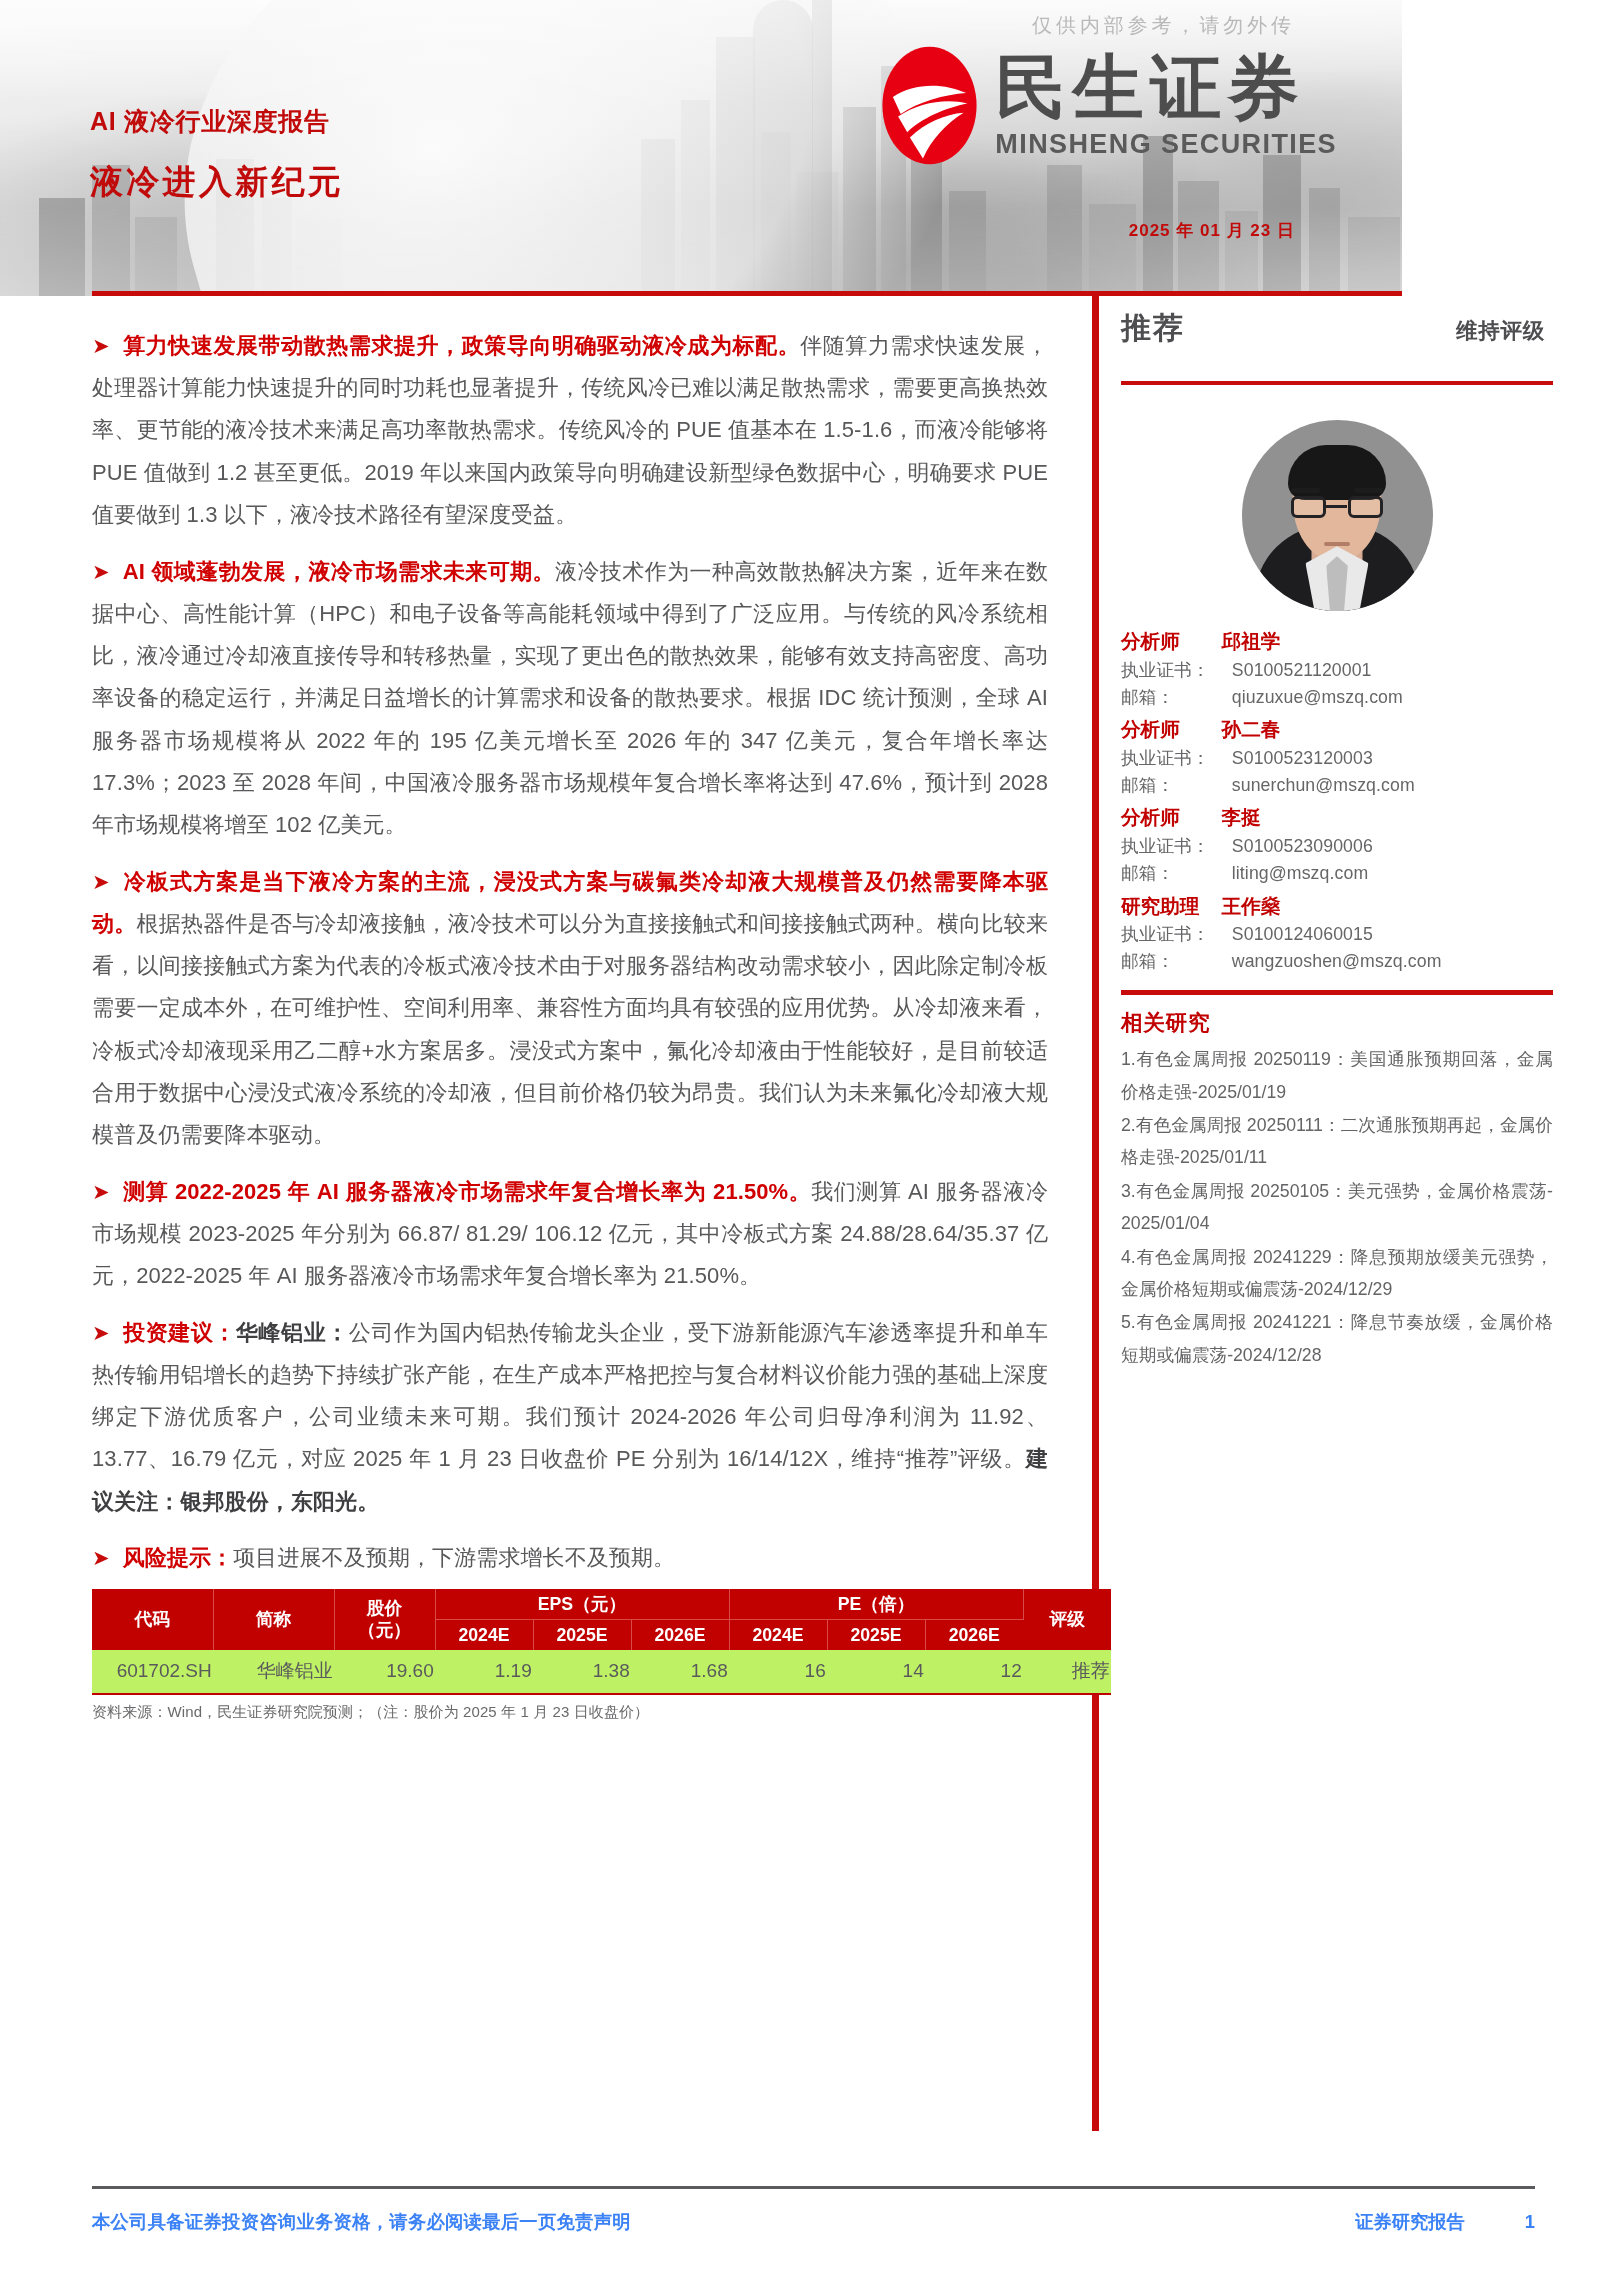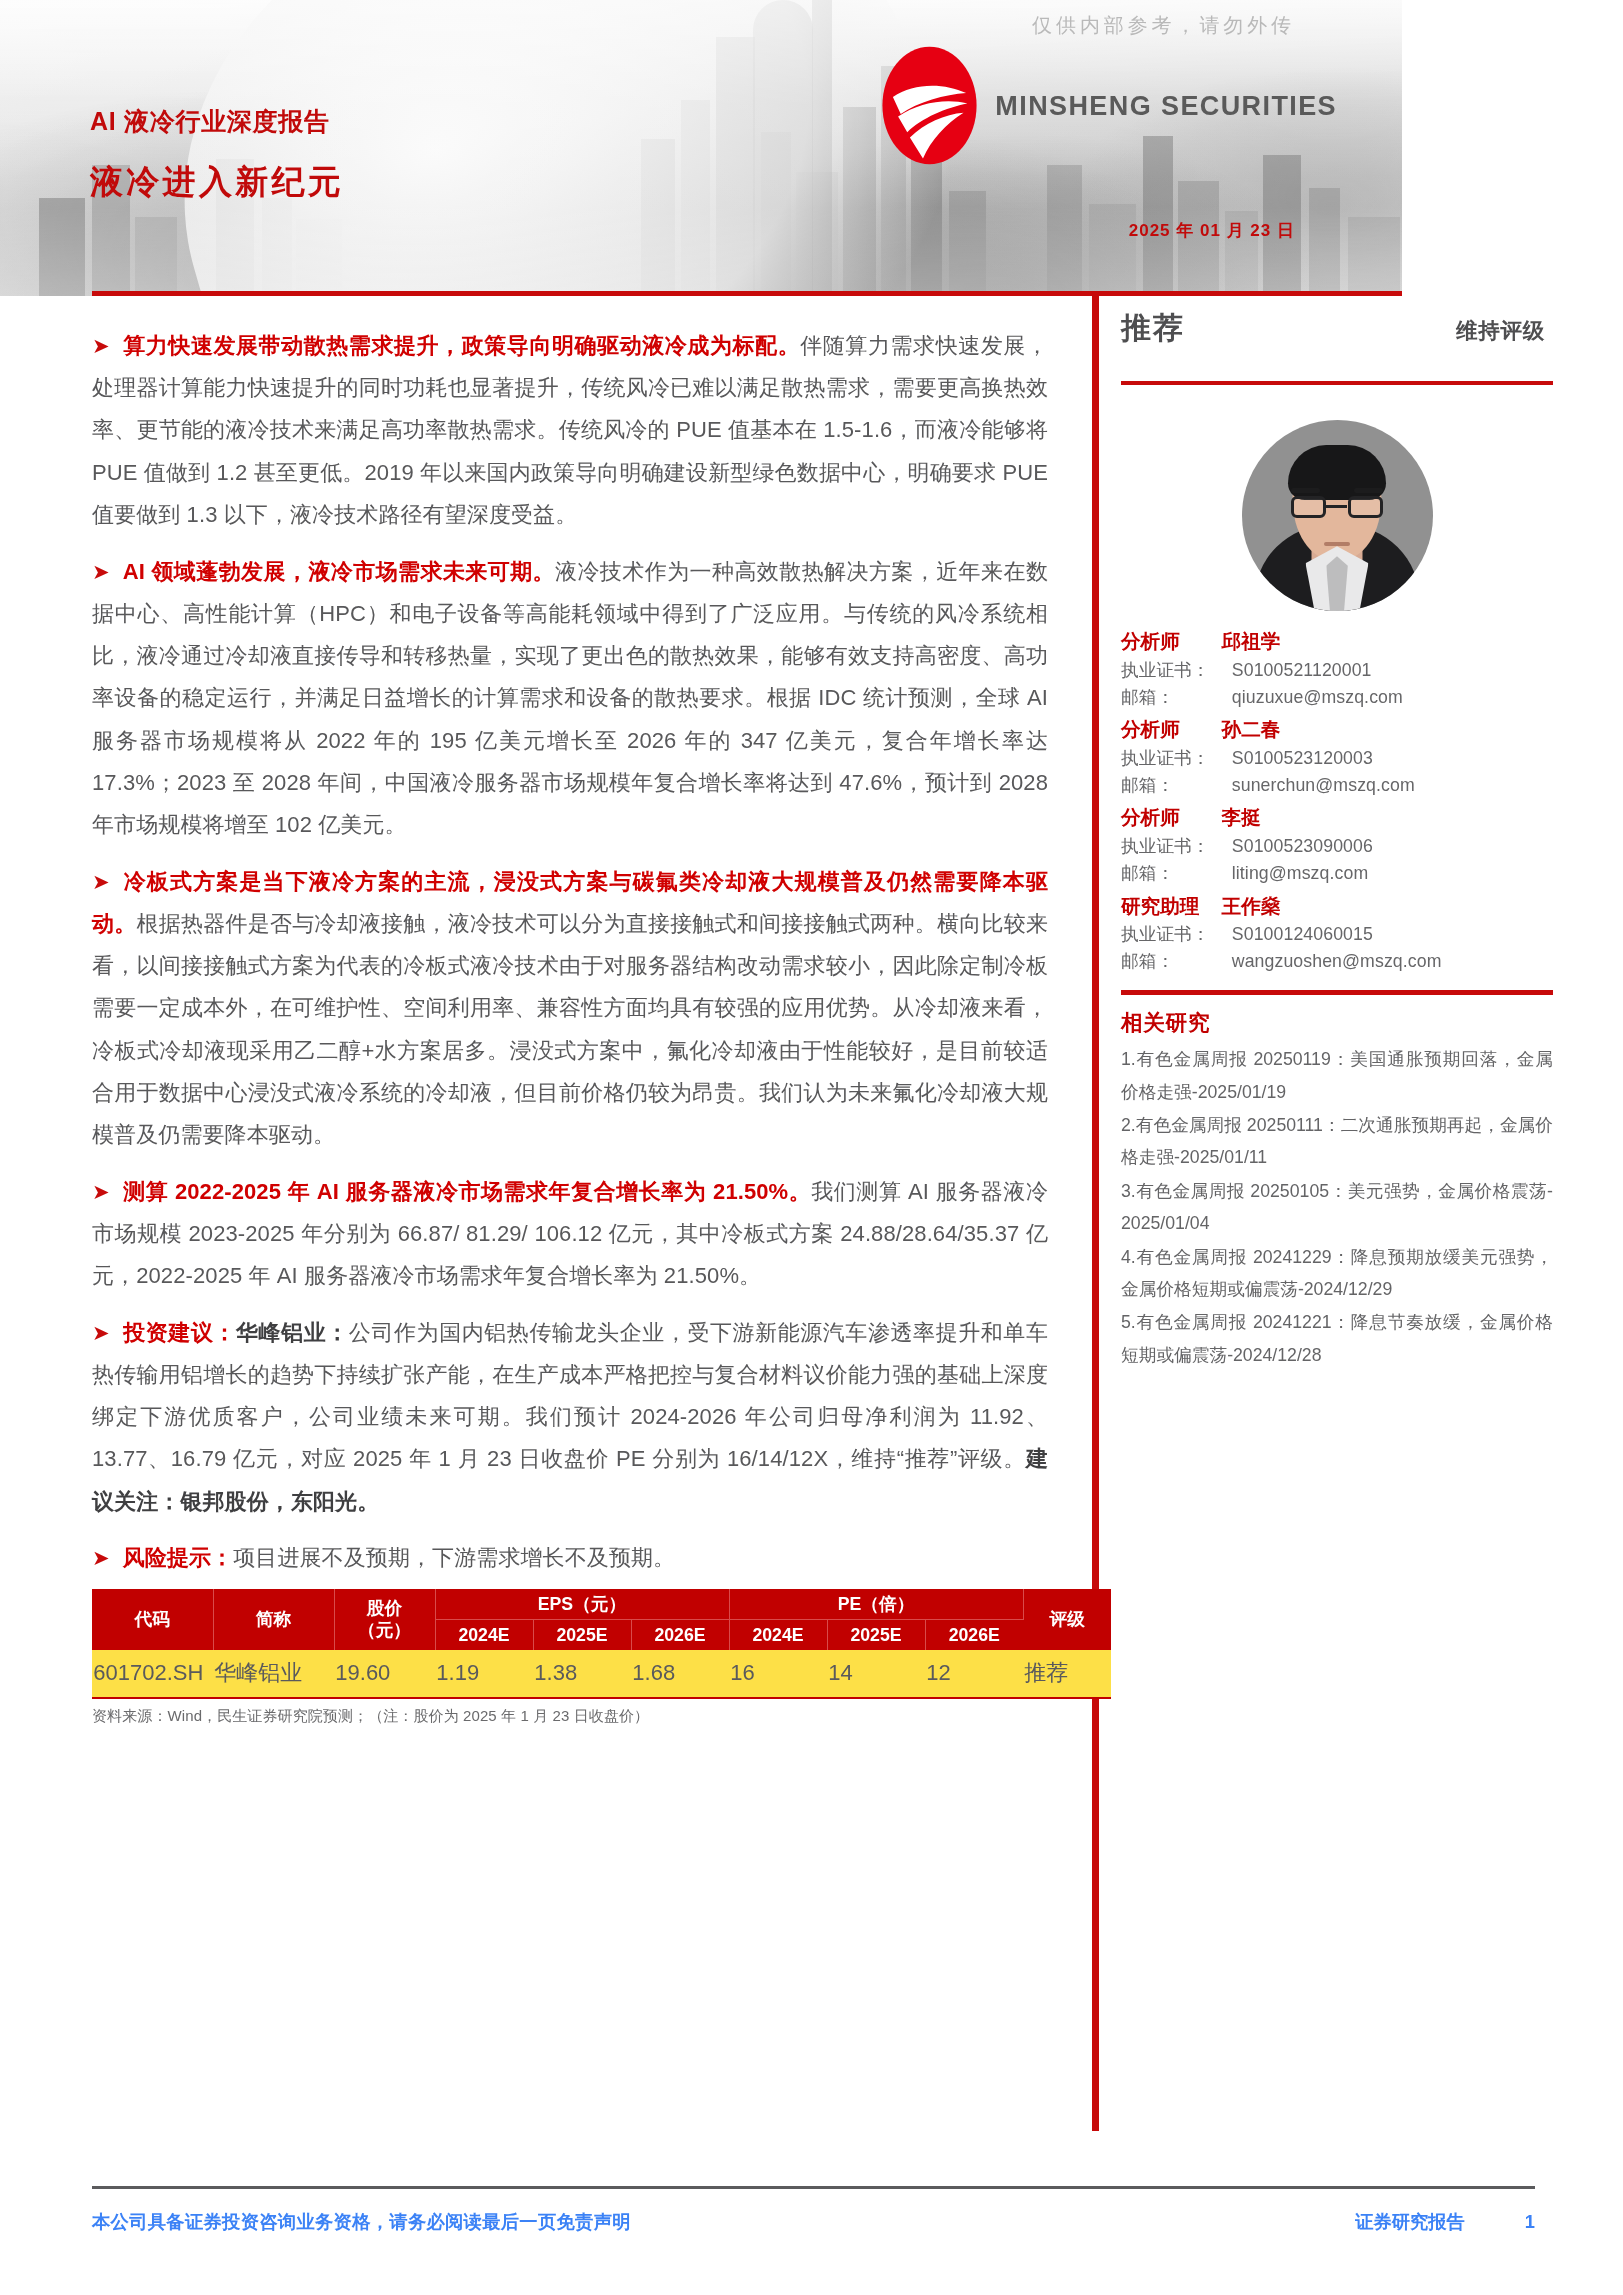--- a/index.html
+++ b/index.html
@@ -187,25 +187,25 @@
     font-weight: 700;
     font-size: 17.7px;
     text-align: center;
     border-right: 1.3px solid #d94a4a;
     padding: 3.9px 1.3px;
     line-height: 1.25;
   }
   table.fin th:last-child { border-right: none; }
   table.fin th.span-head { border-bottom: 1.3px solid #d94a4a; }
   table.fin td {
-    text-align: left;
-    font-size: 22px;
+    text-align: right;
+    font-size: 19px;
     color: #5a5a5c;
     padding: 8.5px 1.3px;
-    background: #fde047;
+    background: #bef264;
   }
   table.fin tbody tr { border-bottom: 2.6px solid #c10000; }
   .tbl-source {
     font-size: 15px;
     color: #6a6a6c;
     margin-top: 8.5px;
     letter-spacing: 0.1px;
   }
 
   
@@ -445,20 +445,21 @@
   <div class="logo-wrap">
     <div class="logo-mark">
       <svg viewBox="0 0 148 182" width="97" height="119" aria-hidden="true">
         <ellipse cx="74" cy="91" rx="72" ry="90" fill="#e60012"></ellipse>
         <path d="M18 78 C50 56 96 56 130 72 C98 74 56 86 30 104 Z" fill="#ffffff"></path>
         <path d="M26 108 C58 86 100 80 132 88 C100 94 62 110 40 132 Z" fill="#ffffff"></path>
         <path d="M44 140 C66 118 98 104 126 102 C100 118 76 144 64 172 Z" fill="#ffffff"></path>
       </svg>
     </div>
     <div class="logo-text">
+      <div class="logo-cn">民生证券</div>
       <div class="logo-en">MINSHENG SECURITIES</div>
     </div>
   </div>
 
   <div class="banner-report-type">AI 液冷行业深度报告</div>
   <div class="banner-title">液冷进入新纪元</div>
   <div class="banner-date">2025 年 01 月 23 日</div>
   <div class="banner-rule"></div>
 </div>
 

